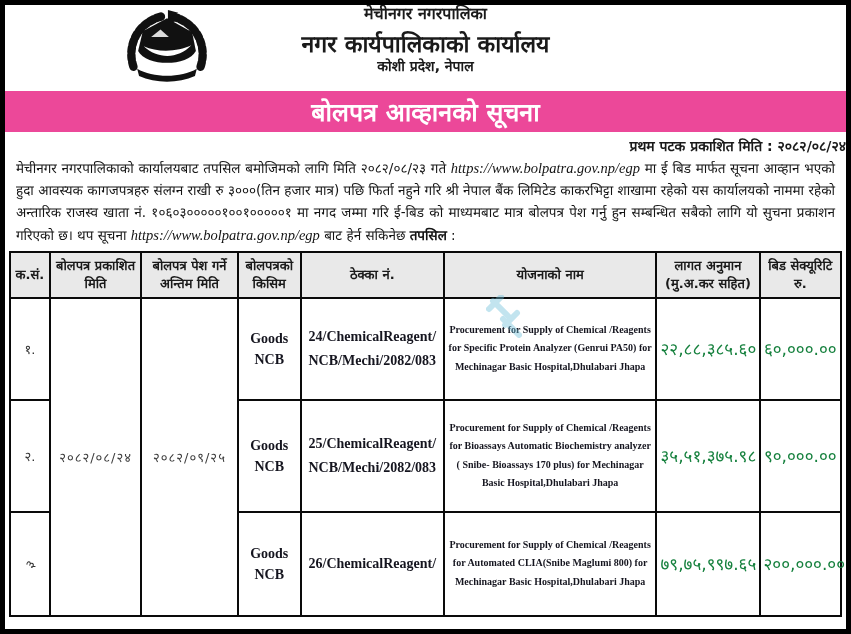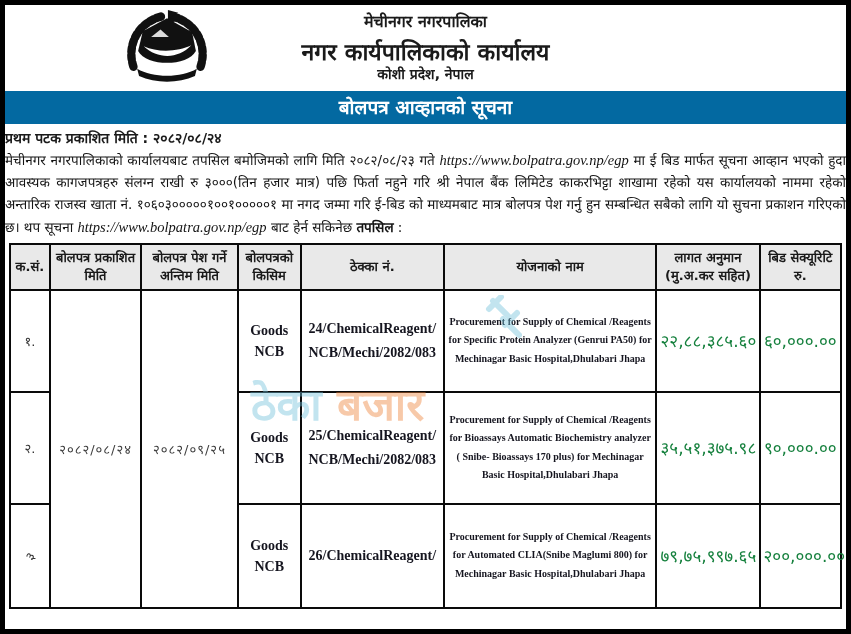--- a/index.html
+++ b/index.html
@@ -10,37 +10,37 @@
     margin: 0 auto;
     background: #fff;
     border: 5px solid #000;
     overflow: hidden;
     font-family: "DejaVu Sans", sans-serif;
     color: #1a1a1a;
   }
   
   .header { position: relative; height: 86px; }
   .logo { position: absolute; left: 112px; top: 4px; width: 100px; height: 82px; }
-  .header-text { text-align: center; padding-top: 8px; line-height: 1.15; }
+  .header-text { text-align: center; padding-top: 0; line-height: 1.15; }
   .h-municipality { font-size: 16px; font-weight: bold; }
   .h-office { font-size: 23px; font-weight: bold; margin-top: 8px; }
   .h-address { font-size: 14px; font-weight: bold; margin-top: 2px; }
   .h-province { font-size: 14px; font-weight: bold; }
   
   .banner {
-    background: #0369a1; color: #fff;
-    text-align: center; font-size: 19px; font-weight: bold;
+    background: #ec4899; color: #fff;
+    text-align: center; font-size: 25px; font-weight: bold;
     padding: 3px 0 4px 0;
   }
   
-  .pub-date { text-align: left; font-size: 14px; font-weight: bold; margin: 4px 0 2px 0; }
+  .pub-date { text-align: right; font-size: 14px; font-weight: bold; margin: 4px 0 2px 0; }
   
   .para {
     font-size: 13.5px; line-height: 1.62; text-align: justify;
-    padding: 0 0; color: #141414;
+    padding: 0 11px; color: #141414;
   }
   .para .url { font-family: "Liberation Serif", "DejaVu Serif", serif; font-style: italic; font-size: 14.5px; }
   .para .bold { font-weight: bold; }
   
   table.tender {
     width: calc(100% - 8px);
     margin: 3px 4px 0 4px;
     border-collapse: collapse;
     table-layout: fixed;
   }
@@ -174,19 +174,15 @@
 
   <div class="watermark">
     <svg class="wm-gavel" width="42" height="44" viewBox="0 0 42 44">
       <g stroke="#6fc0da" stroke-width="6" stroke-linecap="round">
         <line x1="10" y1="6" x2="26" y2="22"></line>
         <line x1="6" y1="14" x2="18" y2="2"></line>
         <line x1="22" y1="30" x2="34" y2="18"></line>
         <line x1="20" y1="24" x2="36" y2="40"></line>
       </g>
     </svg>
-    <div class="wm-text">
-      <span id="wm1" style="color: rgb(111, 192, 218);">ठेका</span>
-      <span id="wm2" style="color: rgb(238, 127, 53);">बजार</span>
-    </div>
   </div>
 
 </div>
 
 </body></html>

